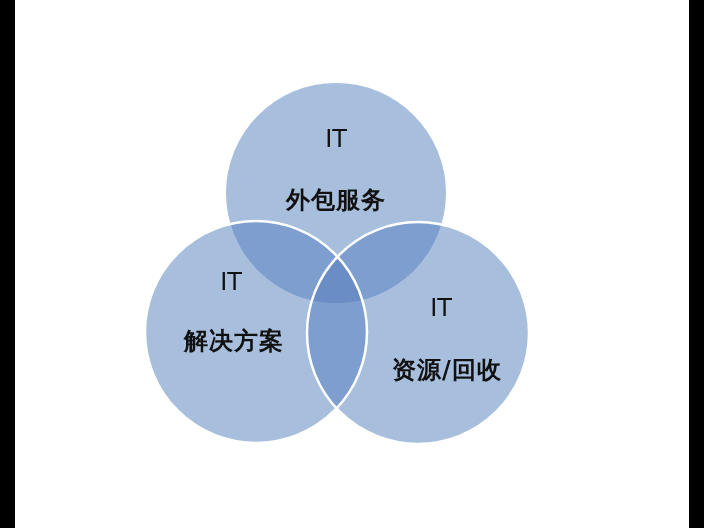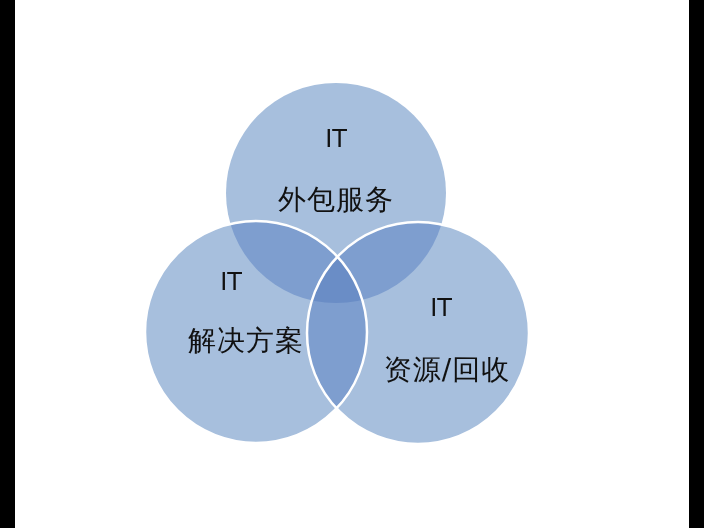--- a/index.html
+++ b/index.html
@@ -10,21 +10,21 @@
   .canvas {
     position: absolute; left: 15px; top: 0; width: 674px; height: 528px; background: #ffffff;
   }
   .venn-svg { position: absolute; left: 0; top: 0; }
   .label {
     position: absolute; color: #111111; text-align: center; white-space: nowrap;
     transform: translateX(-50%);
     font-family: "DejaVu Sans", "Liberation Sans", sans-serif;
   }
   .label-it { font-size: 24px; line-height: 24px; }
-  .label-cn { font-size: 28px; line-height: 28px; letter-spacing: 1px; }
+  .label-cn { font-size: 24px; line-height: 28px; letter-spacing: 1px; font-weight: bold; }
 </style>
 </head>
 <body>
 
 <div class="canvas">
   <svg class="venn-svg" width="674" height="528" viewBox="15 0 674 528">
     <defs>
       <clipPath id="clipTop">
           <circle cx="336" cy="193" r="110"></circle>
         </clipPath>
@@ -55,17 +55,17 @@
     </g>
 
     <circle cx="256" cy="332" r="111" fill="none" stroke="#FFFFFF" stroke-width="2.5"></circle>
     <circle cx="418" cy="333" r="111" fill="none" stroke="#FFFFFF" stroke-width="2.5"></circle>
   </svg>
 
   <div class="label label-it" style="left:321px; top:127px;">IT</div>
   <div class="label label-cn" style="left:321px; top:186px;">外包服务</div>
 
   <div class="label label-it" style="left:216px; top:270px;">IT</div>
-  <div class="label label-cn" style="left:219px; top:327px;margin-left:12px;">解决方案</div>
+  <div class="label label-cn" style="left:219px; top:327px;">解决方案</div>
 
   <div class="label label-it" style="left:426px; top:296px;">IT</div>
   <div class="label label-cn" style="left:432px; top:356px;">资源/回收</div>
 </div>
 
 </body></html>

